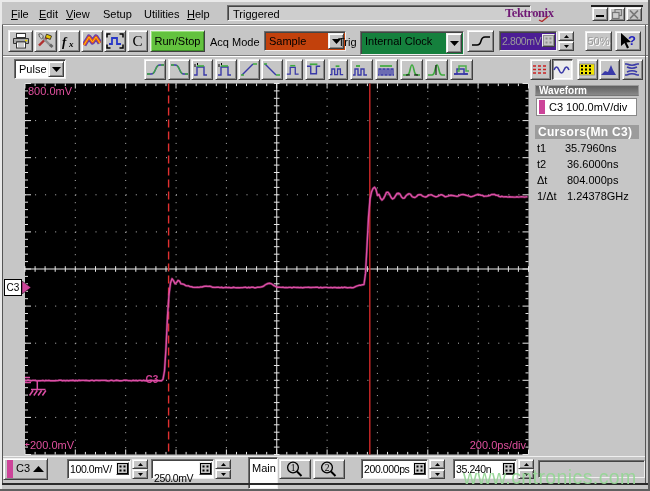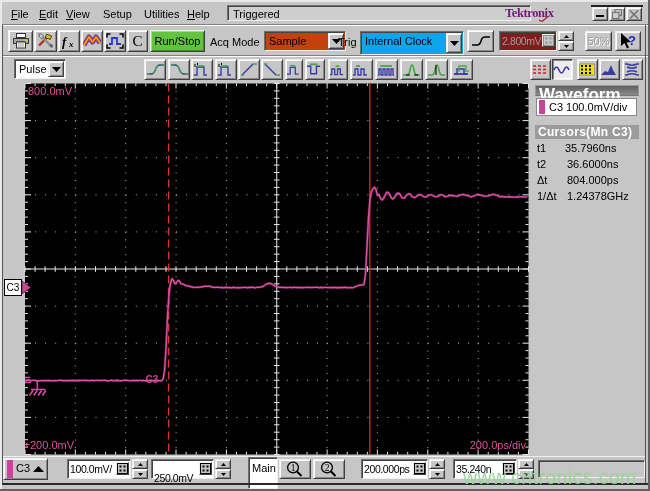--- a/index.html
+++ b/index.html
@@ -97,34 +97,34 @@
 <div class="lbl" style="left:210px;top:36px">Acq Mode</div>
 <div class="sunk" style="left:264px;top:31px;width:82px;height:20px;background:#c2410c">
       <span class="ct">Sample</span>
       <div class="cab">
         <svg width="9" height="5" viewBox="0 0 9 5">
           <path d="M0 0h9L4.5 5z" fill="#000"></path>
         </svg>
       </div>
     </div>
 <div class="lbl" style="left:338px;top:36px">Trig</div>
-<div class="sunk" style="left:360px;top:31px;width:104px;height:24px;background:#0ea5e9">
+<div class="sunk" style="left:360px;top:31px;width:104px;height:24px;background:#15803d">
       <span class="ct">Internal Clock</span>
       <div class="cab">
         <svg width="9" height="5" viewBox="0 0 9 5">
           <path d="M0 0h9L4.5 5z" fill="#000"></path>
         </svg>
       </div>
     </div>
 <div class="btn" style="left:467px;top:30px;width:27px;height:22px;">
       <svg width="22" height="14" viewBox="0 0 22 14">
         <path d="M2 11 h5 q3 0 4 -4 q1 -4 4 -4 h5" stroke="#000" stroke-width="1.5" fill="none"></path>
       </svg>
     </div>
-<div class="sunk" style="left:499px;top:31px;width:58px;height:20px;background:#7f1d1d">
+<div class="sunk" style="left:499px;top:31px;width:58px;height:20px;background:#4c1d95">
       <span style="position:absolute;left:2px;top:3px;font-size:10.5px;letter-spacing:-0.4px;color:#9a9a9a;white-space:nowrap">2.800mV</span>
       <div class="btn" style="left:42px;top:2px;width:13px;height:13px;border-width:1px">
         <svg width="11" height="11" viewBox="0 0 11 11">
           <rect x="0.5" y="0.5" width="10" height="10" fill="none" stroke="#909090" stroke-width="1"></rect>
           <rect x="2.5" y="2.5" width="2" height="2" fill="#909090"></rect>
           <rect x="6.5" y="2.5" width="2" height="2" fill="#909090"></rect>
           <rect x="2.5" y="6.5" width="2" height="2" fill="#909090"></rect>
           <rect x="6.5" y="6.5" width="2" height="2" fill="#909090"></rect>
         </svg>
       </div>
@@ -292,21 +292,21 @@
       <text x="28" y="95" font-size="11" fill="#e0509e" font-family="Liberation Sans, sans-serif">800.0mV</text>
       <text x="30" y="449" font-size="11" fill="#e0509e" font-family="Liberation Sans, sans-serif">200.0mV</text>
       <path d="M29.5,444.5 l-4,0 m2,-1.5 l-2,1.5 2,1.5" stroke="#e0509e" stroke-width="1" fill="none"></path>
       <text x="526" y="449" font-size="11" fill="#e0509e" text-anchor="end" font-family="Liberation Sans, sans-serif">200.0ps/div</text>
     </svg>
 <div class="abs" style="left:4px;top:279px;width:18px;height:17px;background:#fff;border:1px solid #000;font-size:10px;text-align:center;line-height:15px">C3</div>
 <svg width="9" height="13" viewBox="0 0 9 13" style="position:absolute;left:22px;top:281px">
       <path d="M0 0 L9 6.5 L0 13 Z" fill="#cc4499" stroke="#000" stroke-width="0.5"></path>
     </svg>
 <div class="abs" style="left:535px;top:85px;width:104px;height:11px;background:linear-gradient(#5f5f5f,#8a8a8a);border:1px solid #9a9a9a;border-bottom-color:#777"></div>
-<div class="abs" style="left:539px;top:84.5px;font-size:17px;font-weight:bold;color:#fff">Waveform</div>
+<div class="abs" style="left:539px;top:84.5px;font-size:10px;font-weight:bold;color:#fff">Waveform</div>
 <div class="abs" style="left:536px;top:98px;width:101px;height:18px;background:#fff;border:1px solid #888"></div>
 <div class="abs" style="left:539px;top:100px;width:6px;height:14px;background:#cc4499"></div>
 <div class="abs" style="left:549px;top:101px;font-size:11px">C3 100.0mV/div</div>
 <div class="abs" style="left:535px;top:125px;width:104px;height:14px;background:#9c9c9c"></div>
 <div class="abs" style="left:538px;top:125px;font-size:12px;font-weight:bold;color:#fff;letter-spacing:0.3px">Cursors(Mn C3)</div>
 <div class="abs" style="left:537px;top:142px;font-size:11px">t1</div>
 <div class="abs" style="left:565px;top:142px;font-size:11px">35.7960ns</div>
 <div class="abs" style="left:537px;top:158px;font-size:11px">t2</div>
 <div class="abs" style="left:567px;top:158px;font-size:11px">36.6000ns</div>
 <div class="abs" style="left:537px;top:174px;font-size:11px">Δt</div>

